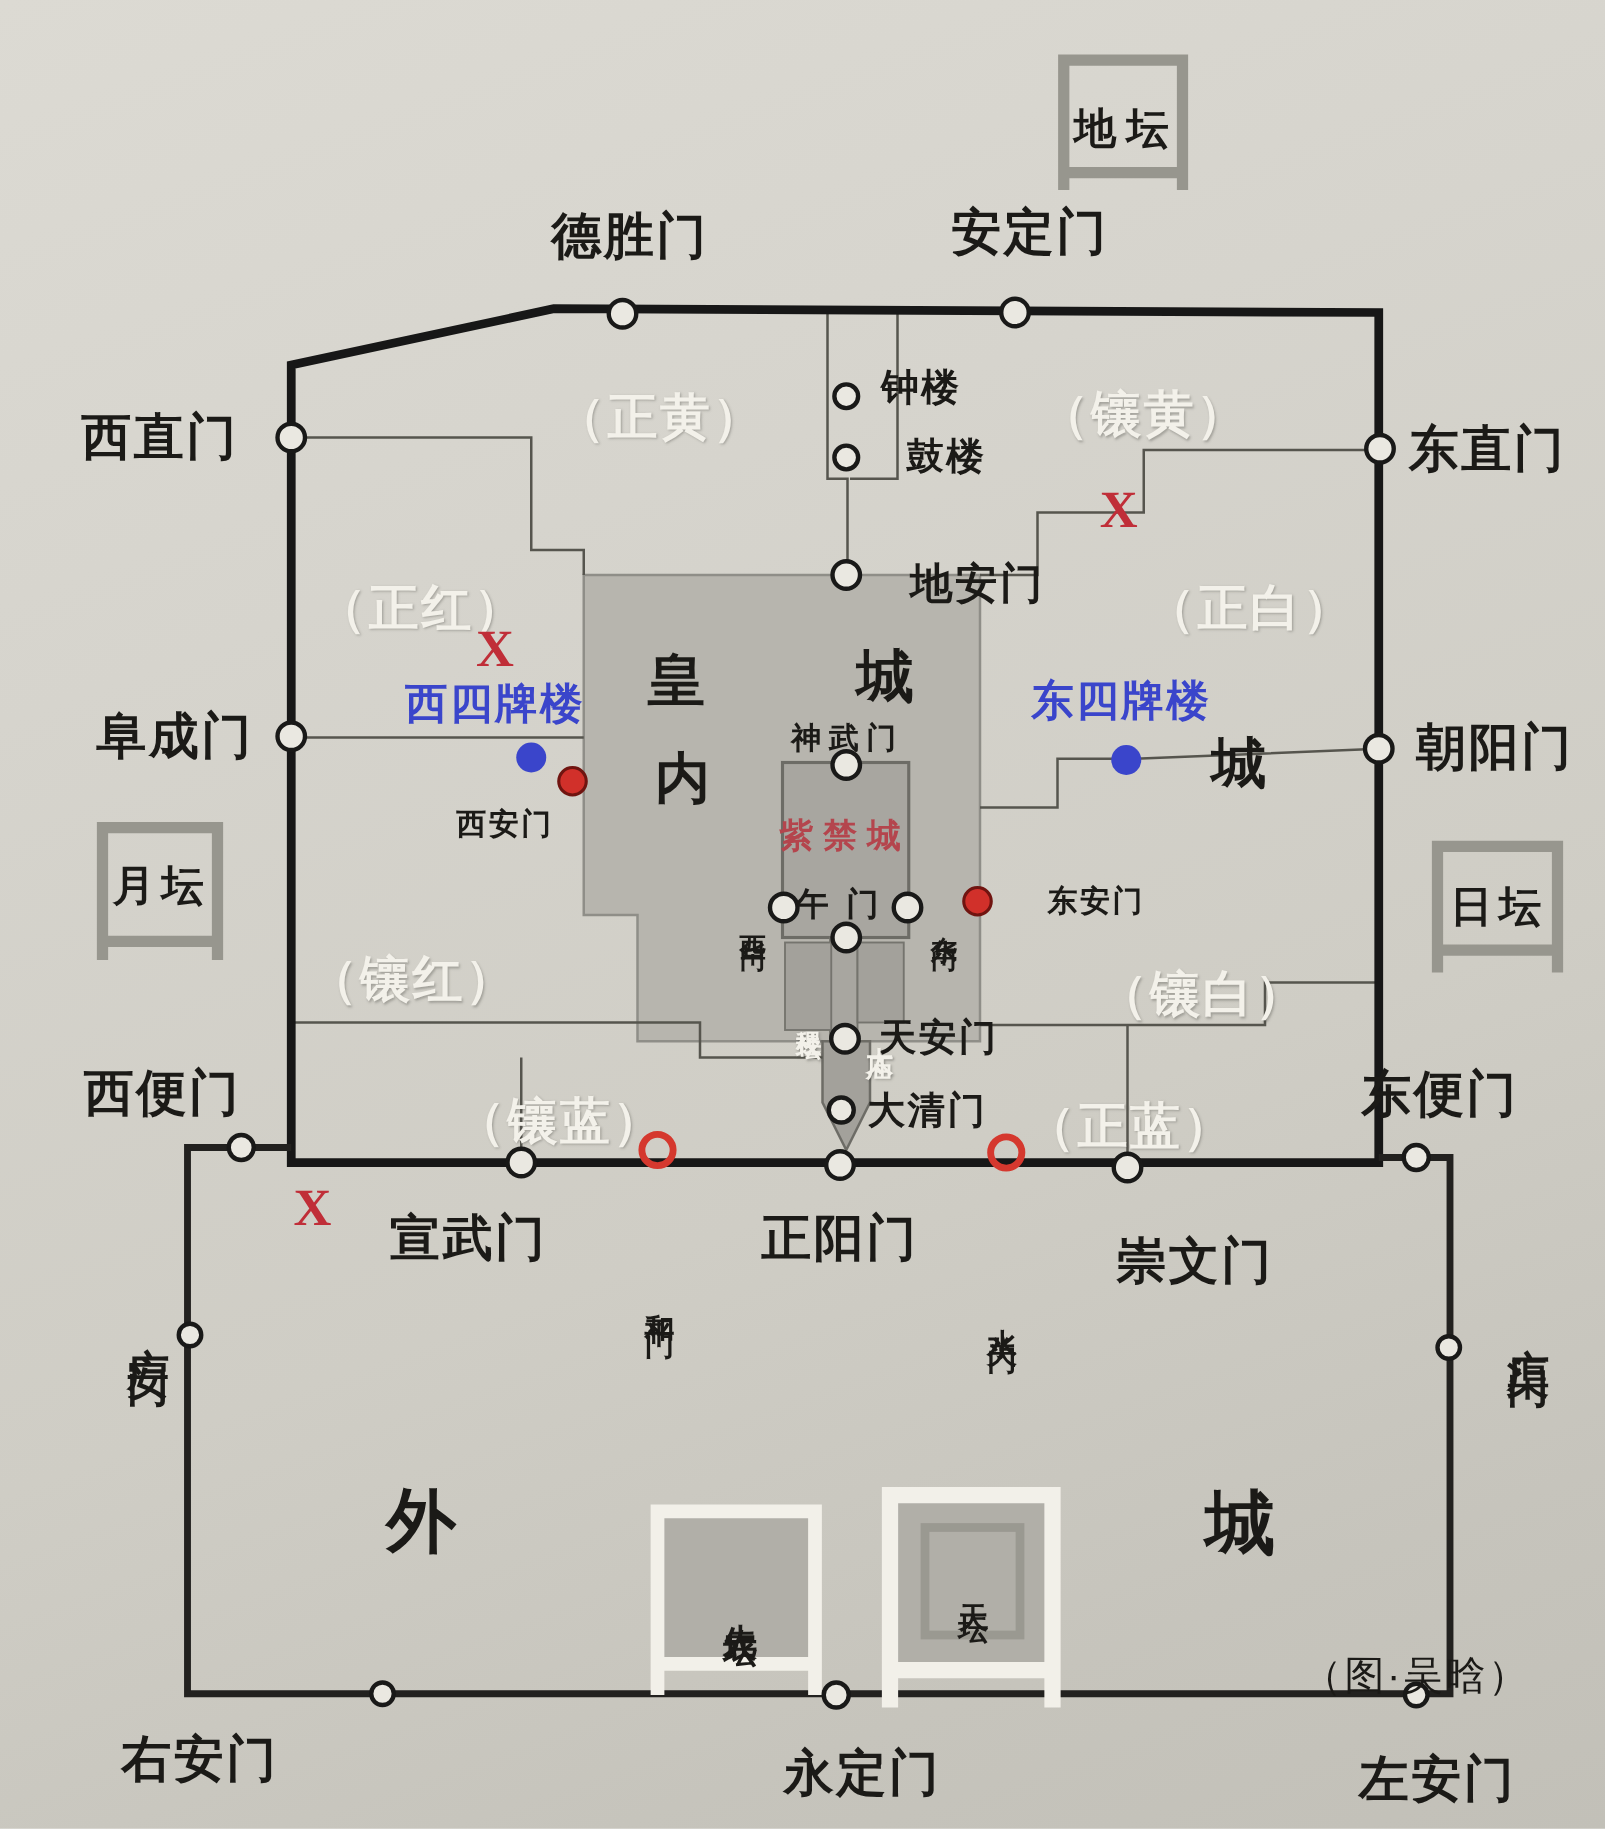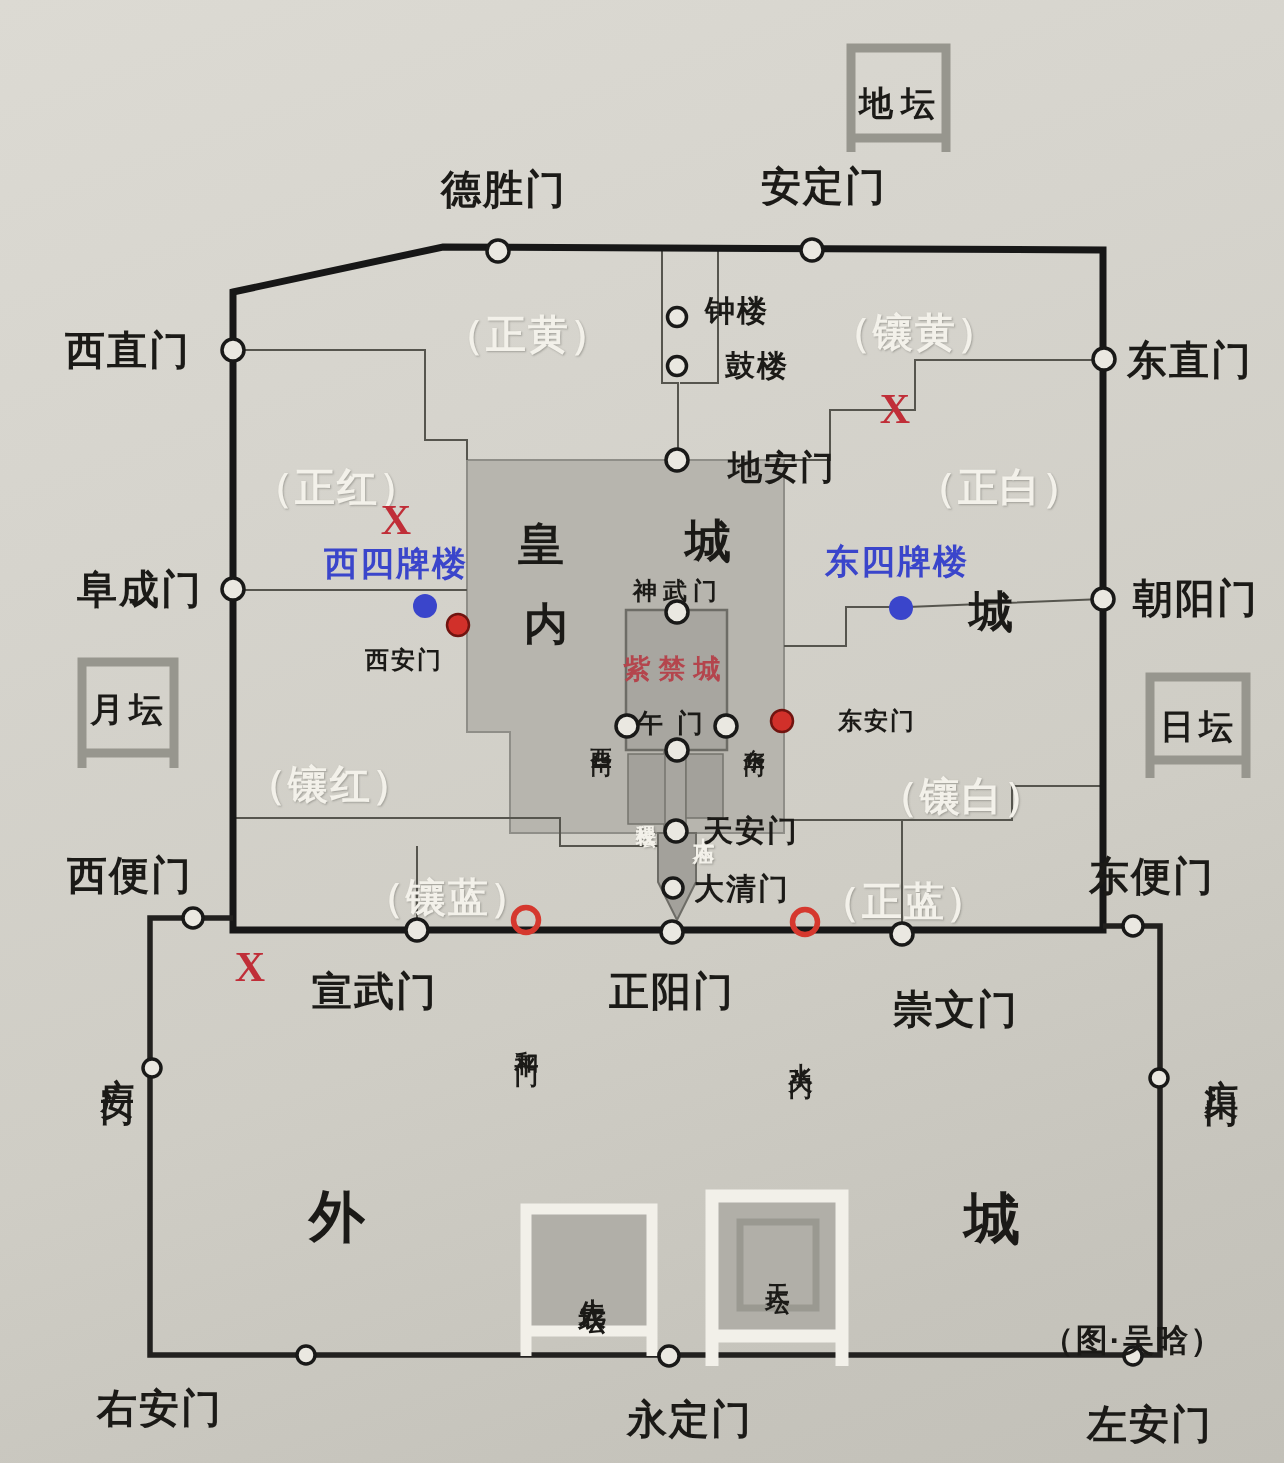--- a/index.html
+++ b/index.html
@@ -24,21 +24,21 @@
     writing-mode:vertical-rl;
     text-orientation:upright;
     letter-spacing:6px;
   }
   .white{color:#f3f1ea;text-shadow:1px 1px 2px rgba(70,70,62,.35);margin-top:20px;}
   .blue{color:#3a45cb;}
   .red{color:#b4454d;}
   .xmark{color:#c02e38;font-family:"Liberation Serif", serif;font-size:42px;}
   .g56{font-size:56px;} .g46{font-size:46px;} .g44{font-size:44px;}
   .g40{font-size:40px;} .g36{font-size:24px;} .g34{font-size:34px;}
-  .g32{font-size:32px;font-weight:bold;}
+  .g32{font-size:32px;font-weight:normal;}
   .g30{font-size:30px;} .g27{font-size:27px;} .g26{font-size:26px;}
   .g24{font-size:24px;} .g22{font-size:22px;} .g21{font-size:21px;} .g20{font-size:20px;}
 </style>
 </head>
 <body>
 
 <div id="stage">
 
   <svg width="1284" height="1463" viewBox="0 0 1284 1463">
 

